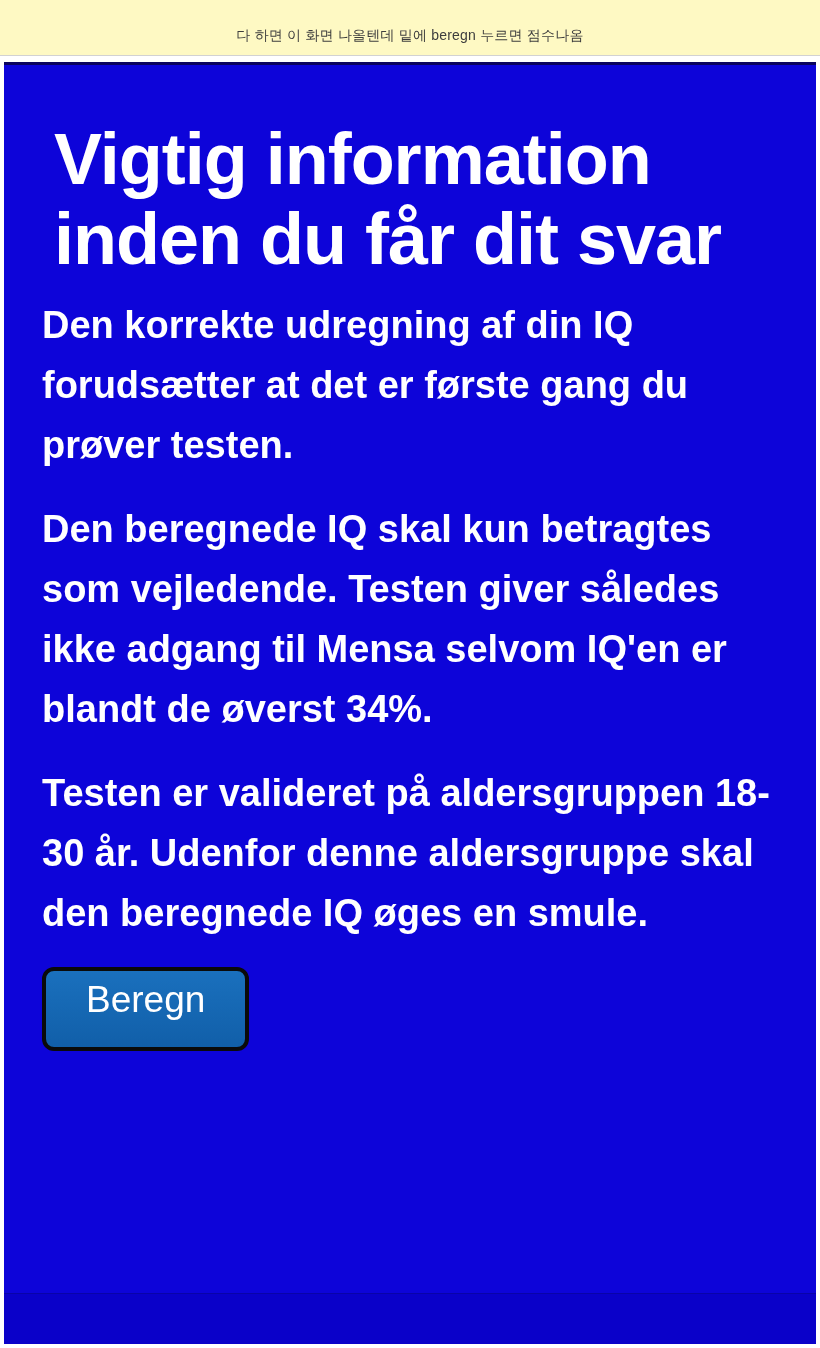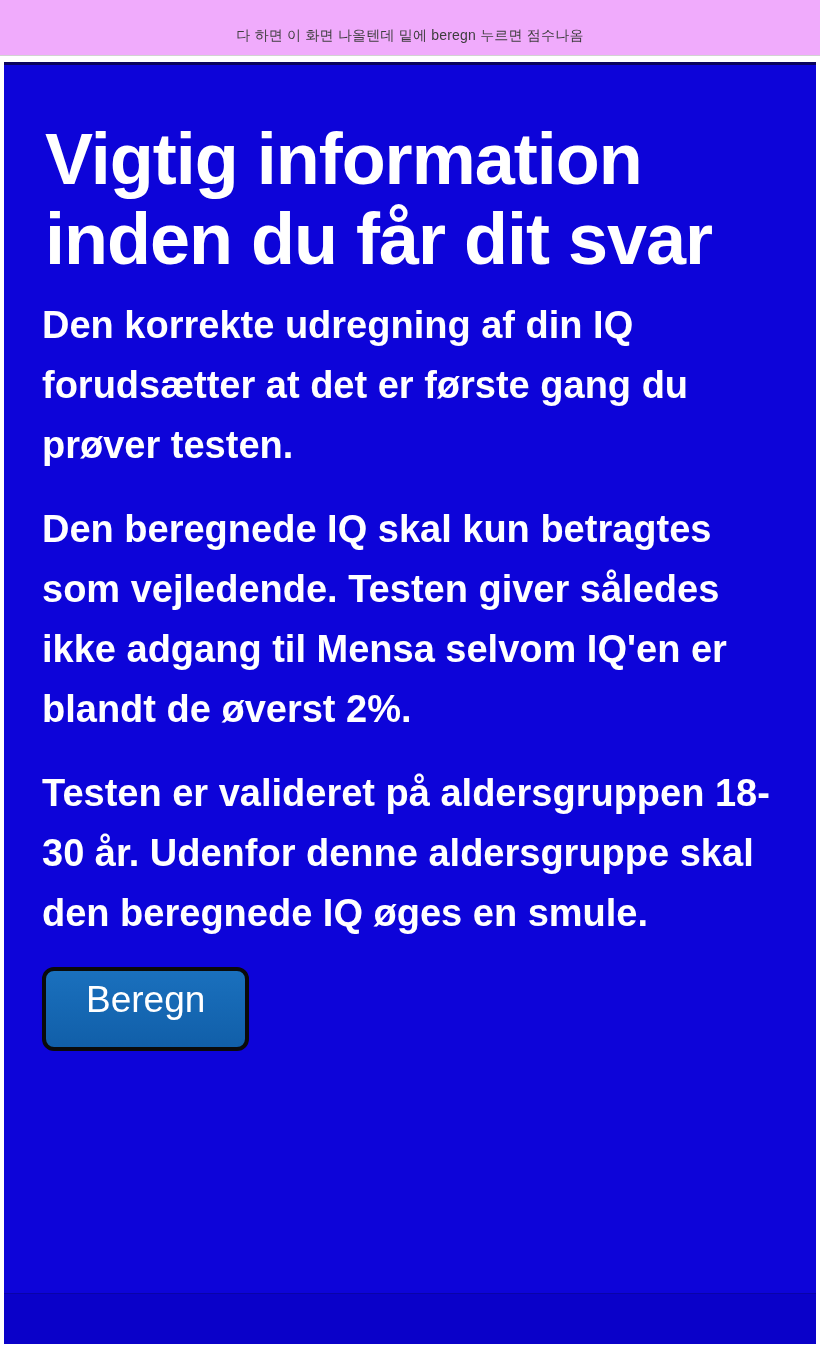--- a/index.html
+++ b/index.html
@@ -10,21 +10,21 @@
     background: #ffffff;
     font-family: "Liberation Sans", sans-serif;
     overflow: hidden;
   }
   .page { width: 820px; height: 1348px; position: relative; }
 
   
   .top-bar {
     position: relative;
     height: 55px;
-    background: #f0abfc;
+    background: #fef9c3;
     border-bottom: 1px solid #d2d2d2;
   }
   .top-bar .note {
     position: absolute;
     top: 27px;
     left: 0;
     right: 0;
     text-align: center;
     font-size: 14px;
     color: #3d3d3d;
@@ -37,21 +37,21 @@
     margin: 6px 4px 4px 4px;
     height: 1282px;
     background: #0d04d9;
     border-top: 3px solid #0a035e;
     padding: 54px 34px 0 38px;
     position: relative;
     color: #ffffff;
     overflow: hidden;
   }
   .screen h1 {
-    margin: 0 0 16px 3px;
+    margin: 0 0 16px 12px;
     font-size: 72px;
     line-height: 80px;
     font-weight: 700;
     letter-spacing: -1px;
     white-space: pre-line;
   }
   .screen p {
     margin: 0 0 24px 0;
     font-size: 38px;
     line-height: 60px;
@@ -99,21 +99,21 @@
     <h1>Vigtig information
 inden du får dit svar</h1>
 
     <p>Den korrekte udregning af din IQ
 forudsætter at det er første gang du
 prøver testen.</p>
 
     <p>Den beregnede IQ skal kun betragtes
 som vejledende. Testen giver således
 ikke adgang til Mensa selvom IQ'en er
-blandt de øverst 2%.</p>
+blandt de øverst 34%.</p>
 
     <p>Testen er valideret på aldersgruppen 18-
 30 år. Udenfor denne aldersgruppe skal
 den beregnede IQ øges en smule.</p>
 
 
     <button class="beregn">Beregn</button>
 
     <div class="footer-band"></div>
   </main>

